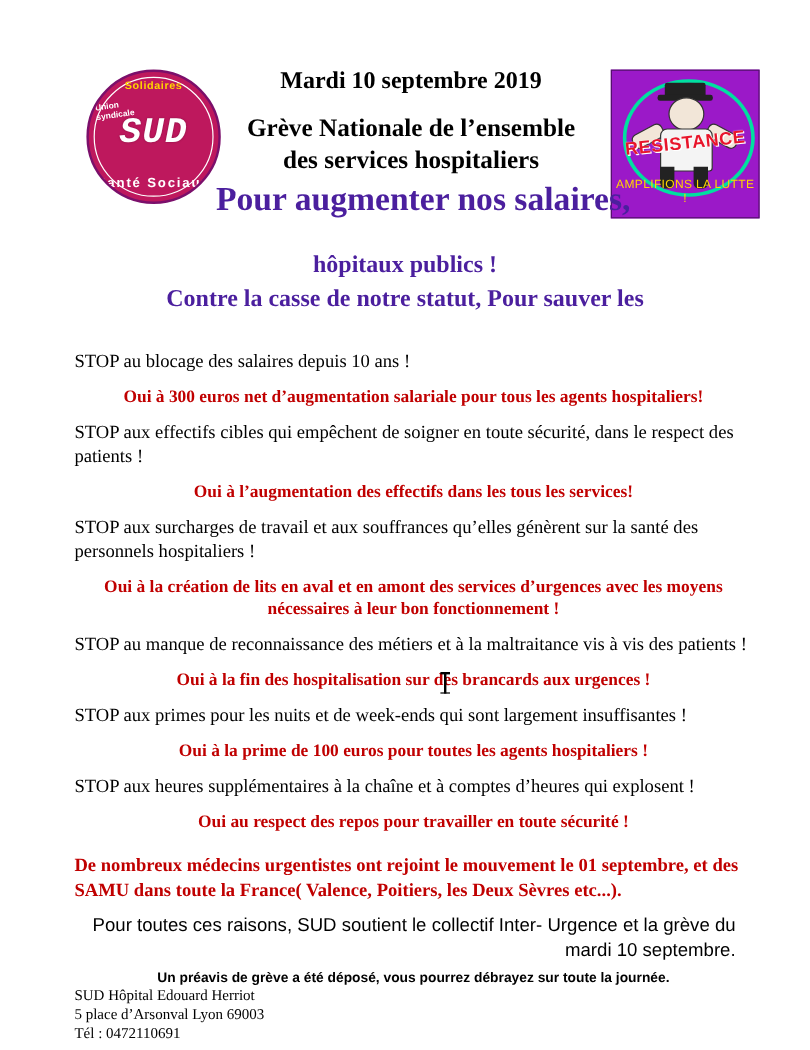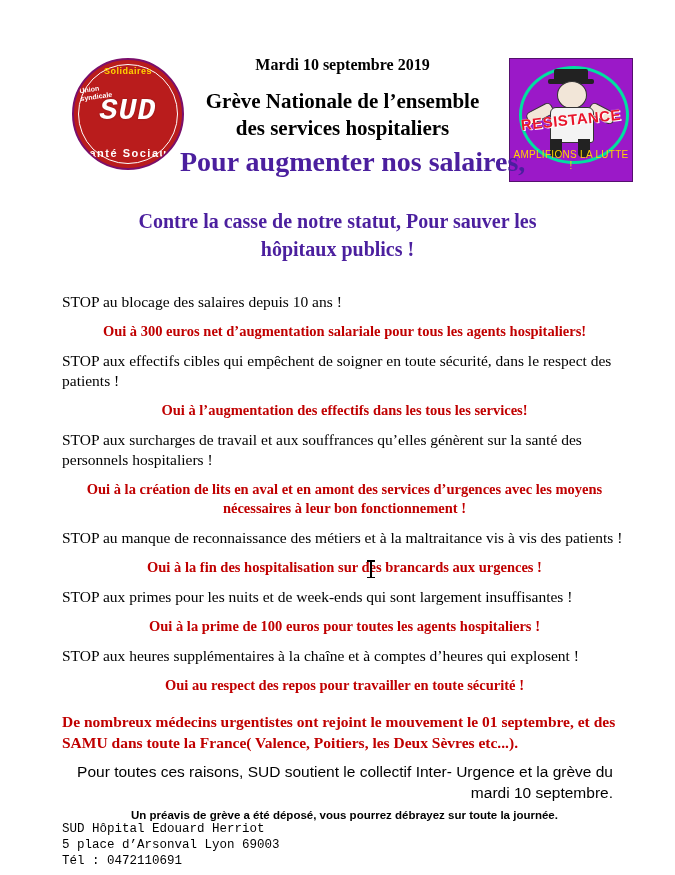--- a/index.html
+++ b/index.html
@@ -28,21 +28,21 @@
     height: 210px;
   }
 
   .logo-sud {
     position: absolute;
     left: 72px;
     top: 58px;
     width: 108px;
     height: 108px;
     border-radius: 50%;
-    background: #b91c1c;
+    background: #be185d;
     border: 2px solid #7b0f6b;
     overflow: hidden;
   }
   .logo-sud .ring {
     position: absolute;
     left: 4px; top: 4px; right: 4px; bottom: 4px;
     border-radius: 50%;
     border: 1px solid #ffffff;
   }
   .logo-sud .sud-text {
@@ -202,21 +202,21 @@
 
   .header-text {
     position: absolute;
     left: 180px;
     right: 170px;
     top: 56px;
     text-align: center;
   }
   .date-line {
     font-weight: bold;
-    font-size: 16px;
+    font-size: 20px;
     margin-bottom: 14px;
   }
   .title-black {
     font-weight: bold;
     font-size: 21px;
     line-height: 27px;
   }
   .title-purple {
     font-weight: bold;
     font-size: 28px;
@@ -302,21 +302,21 @@
     background: #000;
   }
   .cursor:before { top: 0; }
   .cursor:after { bottom: 0; }
 
   
   .footer {
     position: absolute;
     left: 62px;
     bottom: 6px;
-    font-family: Liberation Mono, monospace;
+    font-family: Liberation Serif, serif;
     font-size: 12.5px;
     line-height: 16px;
     margin-top: 19px;
   }
   .footer-sep {
     position: absolute;
     left: 0;
     bottom: 68px;
     width: 675px;
     border-top: 0px solid #ccc;
@@ -350,22 +350,22 @@
       <div class="res-label">RESISTANCE</div>
       <div class="bottom-banner">AMPLIFIONS LA LUTTE !</div>
     </div>
 
     <div class="header-text">
       <div class="date-line">Mardi 10 septembre 2019</div>
       <div class="title-black">Grève Nationale de l’ensemble</div>
       <div class="title-black">des services hospitaliers</div>
       <div class="title-purple">Pour augmenter nos salaires,</div>
       <div class="title-purple-wide">
+        <div>hôpitaux publics !</div>
         <div>Contre la casse de notre statut, Pour sauver les</div>
-        <div>hôpitaux publics !</div>
       </div>
     </div>
   </div>
 
   <div class="content">
 
     <div class="stop-line">STOP au blocage des salaires depuis 10 ans !</div>
     <div class="oui-line">Oui à 300 euros net d’augmentation salariale pour tous les agents hospitaliers!</div>
     <div class="stop-line">STOP aux effectifs cibles qui  empêchent de soigner en toute sécurité, dans le respect des patients !</div>
     <div class="oui-line">Oui à l’augmentation des effectifs dans les tous les services!</div>

